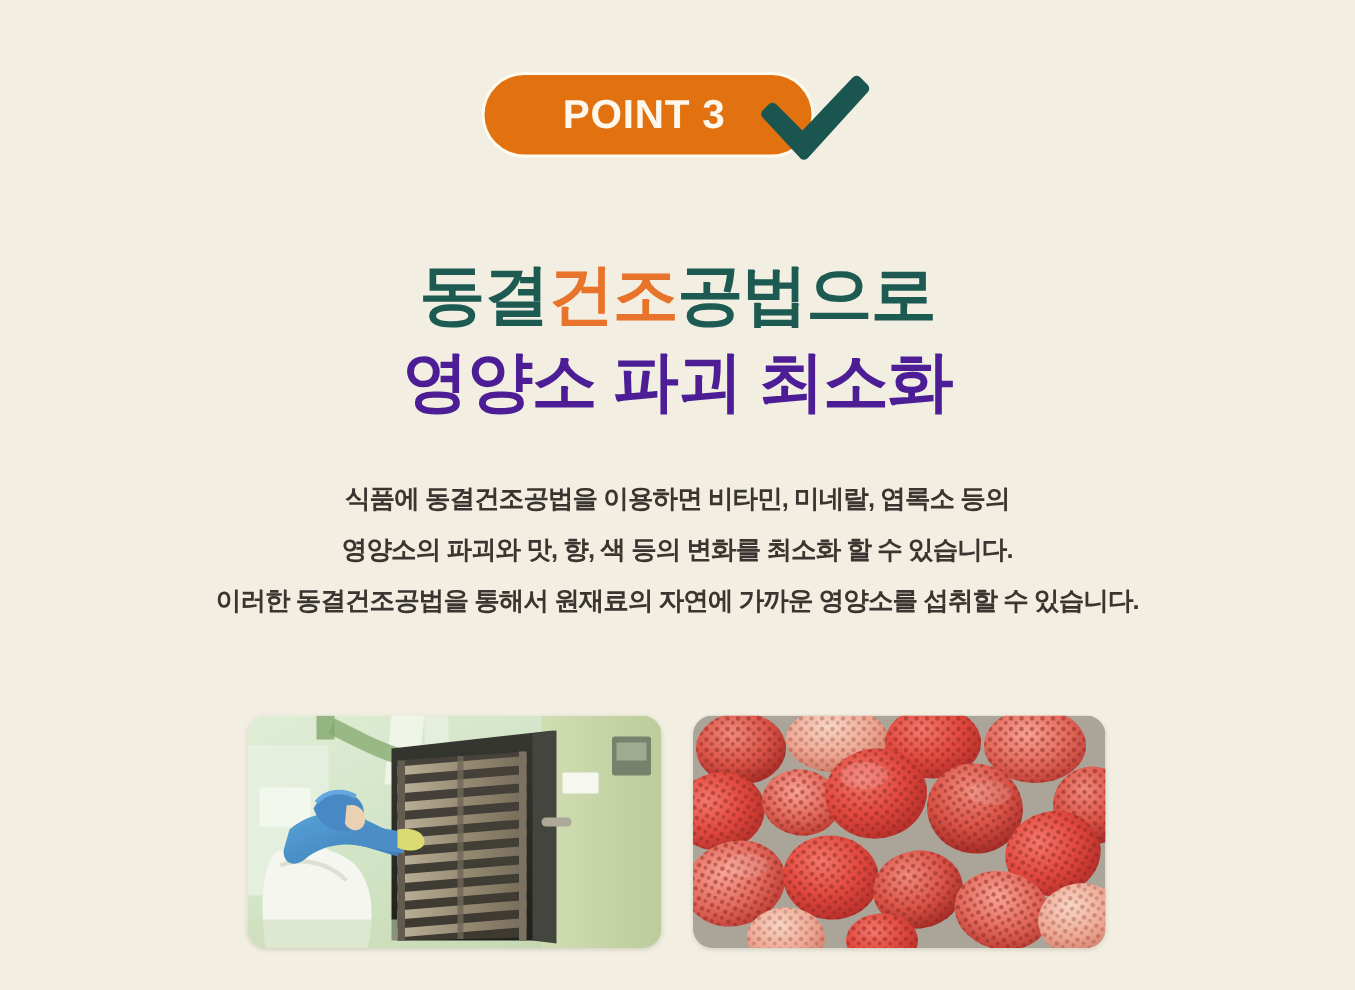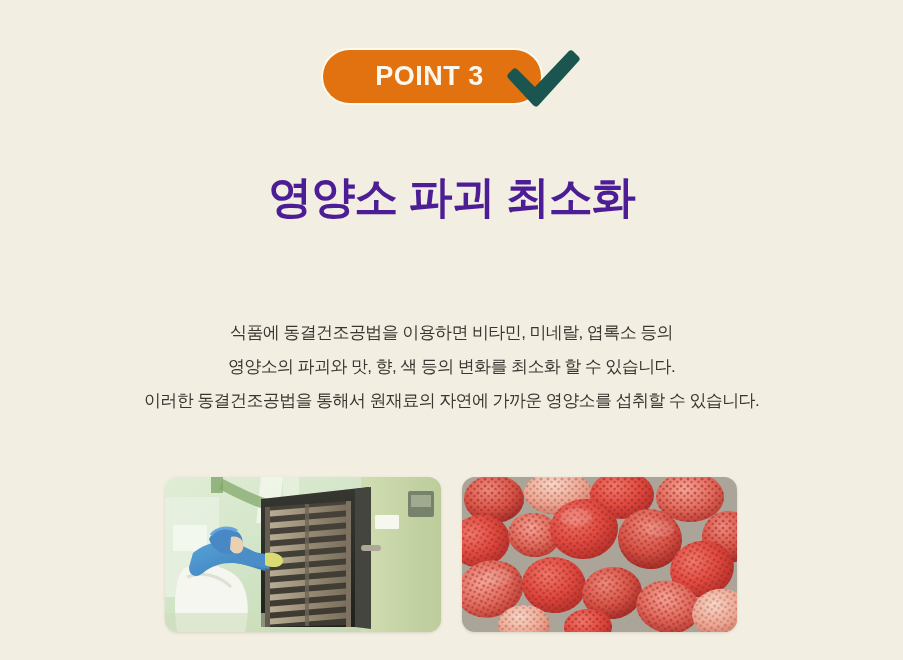--- a/index.html
+++ b/index.html
@@ -87,21 +87,21 @@
   
   .body-copy {
     position: absolute;
     left: 0;
     top: 316px;
     width: 903px;
     text-align: center;
   }
   .body-line {
     font-size: 17px;
-    font-weight: normal;
+    font-weight: bold;
     color: #3a3530;
     line-height: 34px;
     letter-spacing: -0.6px;
     white-space: nowrap;
   }
 
   
   .cards {
     position: absolute;
     left: 165px;
@@ -133,20 +133,23 @@
       </div>
       <div class="badge-check">
         <svg viewBox="0 0 76 62" xmlns="http://www.w3.org/2000/svg">
           <path d="M6 30 L10 26 L30 46 L66 8 L71 13 L31 57 Z" fill="#1b5550" stroke="#1b5550" stroke-width="7" stroke-linejoin="round" stroke-linecap="round"></path>
         </svg>
       </div>
     </div>
   </div>
 
   <div class="headline">
+    <div class="headline-line">
+      <span class="hl-green">동결</span><span class="hl-orange-1">건조</span><span class="hl-green">공법으로</span>
+    </div>
     <div class="headline-line hl-orange-2">영양소 파괴 최소화</div>
   </div>
 
   <div class="body-copy">
     <div class="body-line">식품에 동결건조공법을 이용하면 비타민, 미네랄, 엽록소 등의</div>
     <div class="body-line">영양소의 파괴와 맛, 향, 색 등의 변화를 최소화 할 수 있습니다.</div>
     <div class="body-line">이러한 동결건조공법을 통해서 원재료의 자연에 가까운 영양소를 섭취할 수 있습니다.</div>
   </div>
 
   <div class="cards">

